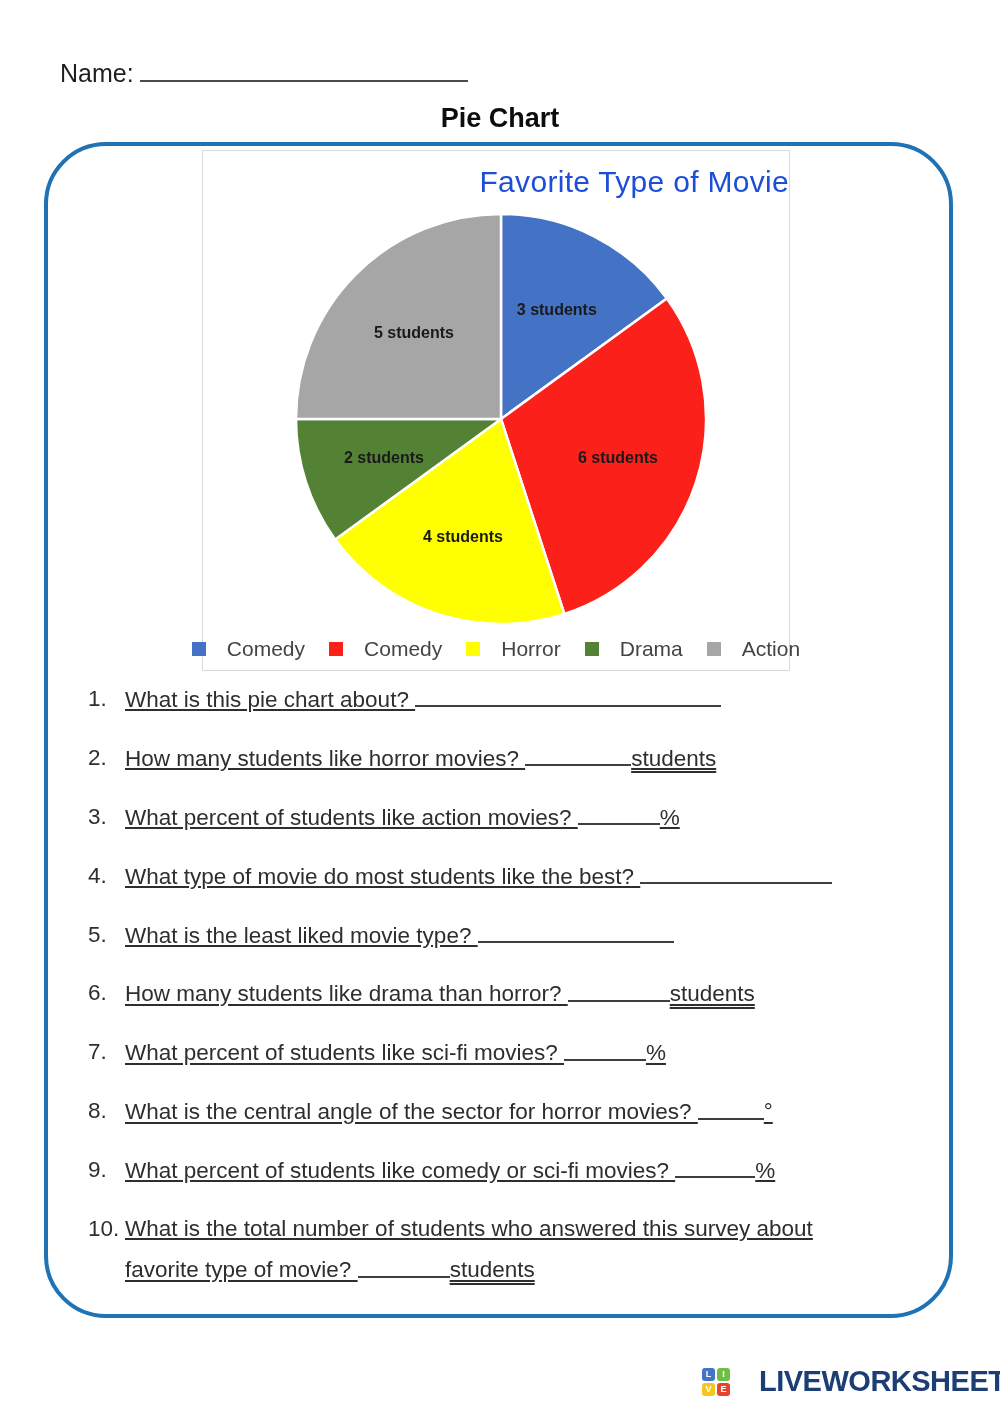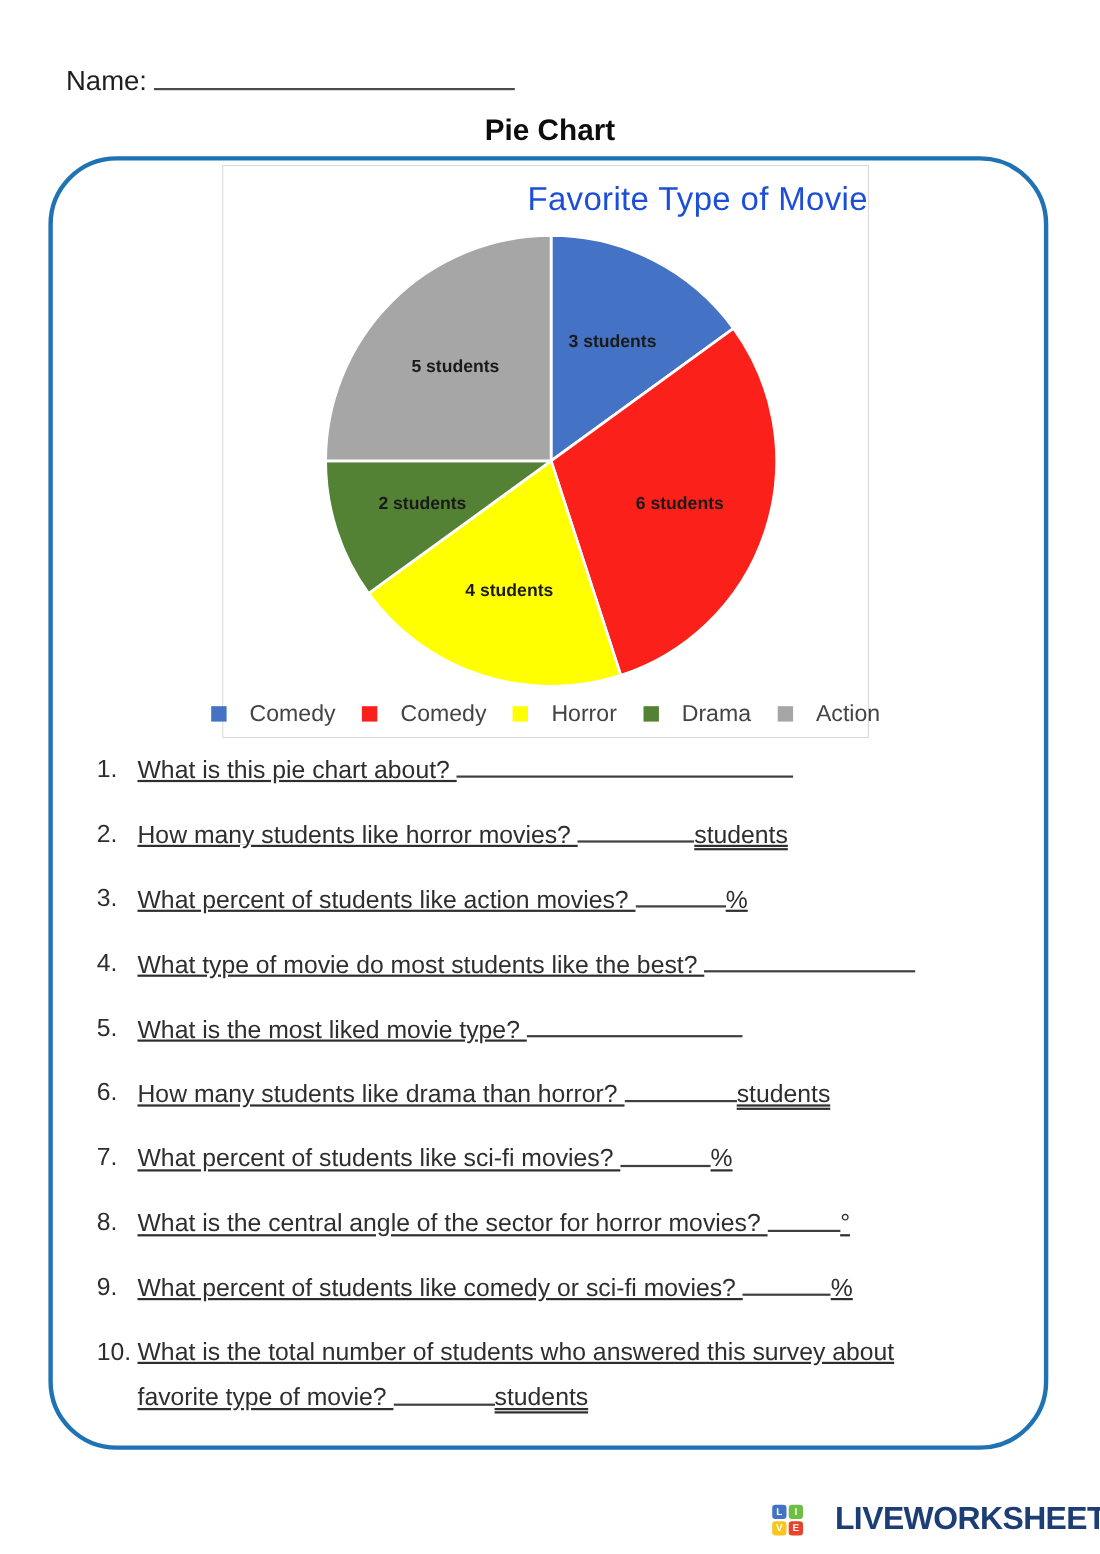--- a/index.html
+++ b/index.html
@@ -110,21 +110,21 @@
       <div class="q-row">
         <span class="q-num">3.</span>
         <span class="q-body"><span>What percent of students like action movies? </span><span class="blank" style="width: 82px;"></span><span class="q-suffix">%</span></span>
       </div>
       <div class="q-row">
         <span class="q-num">4.</span>
         <span class="q-body"><span>What type of movie do most students like the best? </span><span class="blank" style="width: 192px;"></span></span>
       </div>
       <div class="q-row">
         <span class="q-num">5.</span>
-        <span class="q-body"><span>What is the most liked movie type? </span><span class="blank" style="width: 196px;"></span></span>
+        <span class="q-body"><span>What is the least liked movie type? </span><span class="blank" style="width: 196px;"></span></span>
       </div>
       <div class="q-row">
         <span class="q-num">6.</span>
         <span class="q-body"><span>How many students like drama than horror? </span><span class="blank" style="width: 102px;"></span><span class="q-suffix u">students</span></span>
       </div>
       <div class="q-row">
         <span class="q-num">7.</span>
         <span class="q-body"><span>What percent of students like sci-fi movies? </span><span class="blank" style="width: 82px;"></span><span class="q-suffix">%</span></span>
       </div>
       <div class="q-row">

